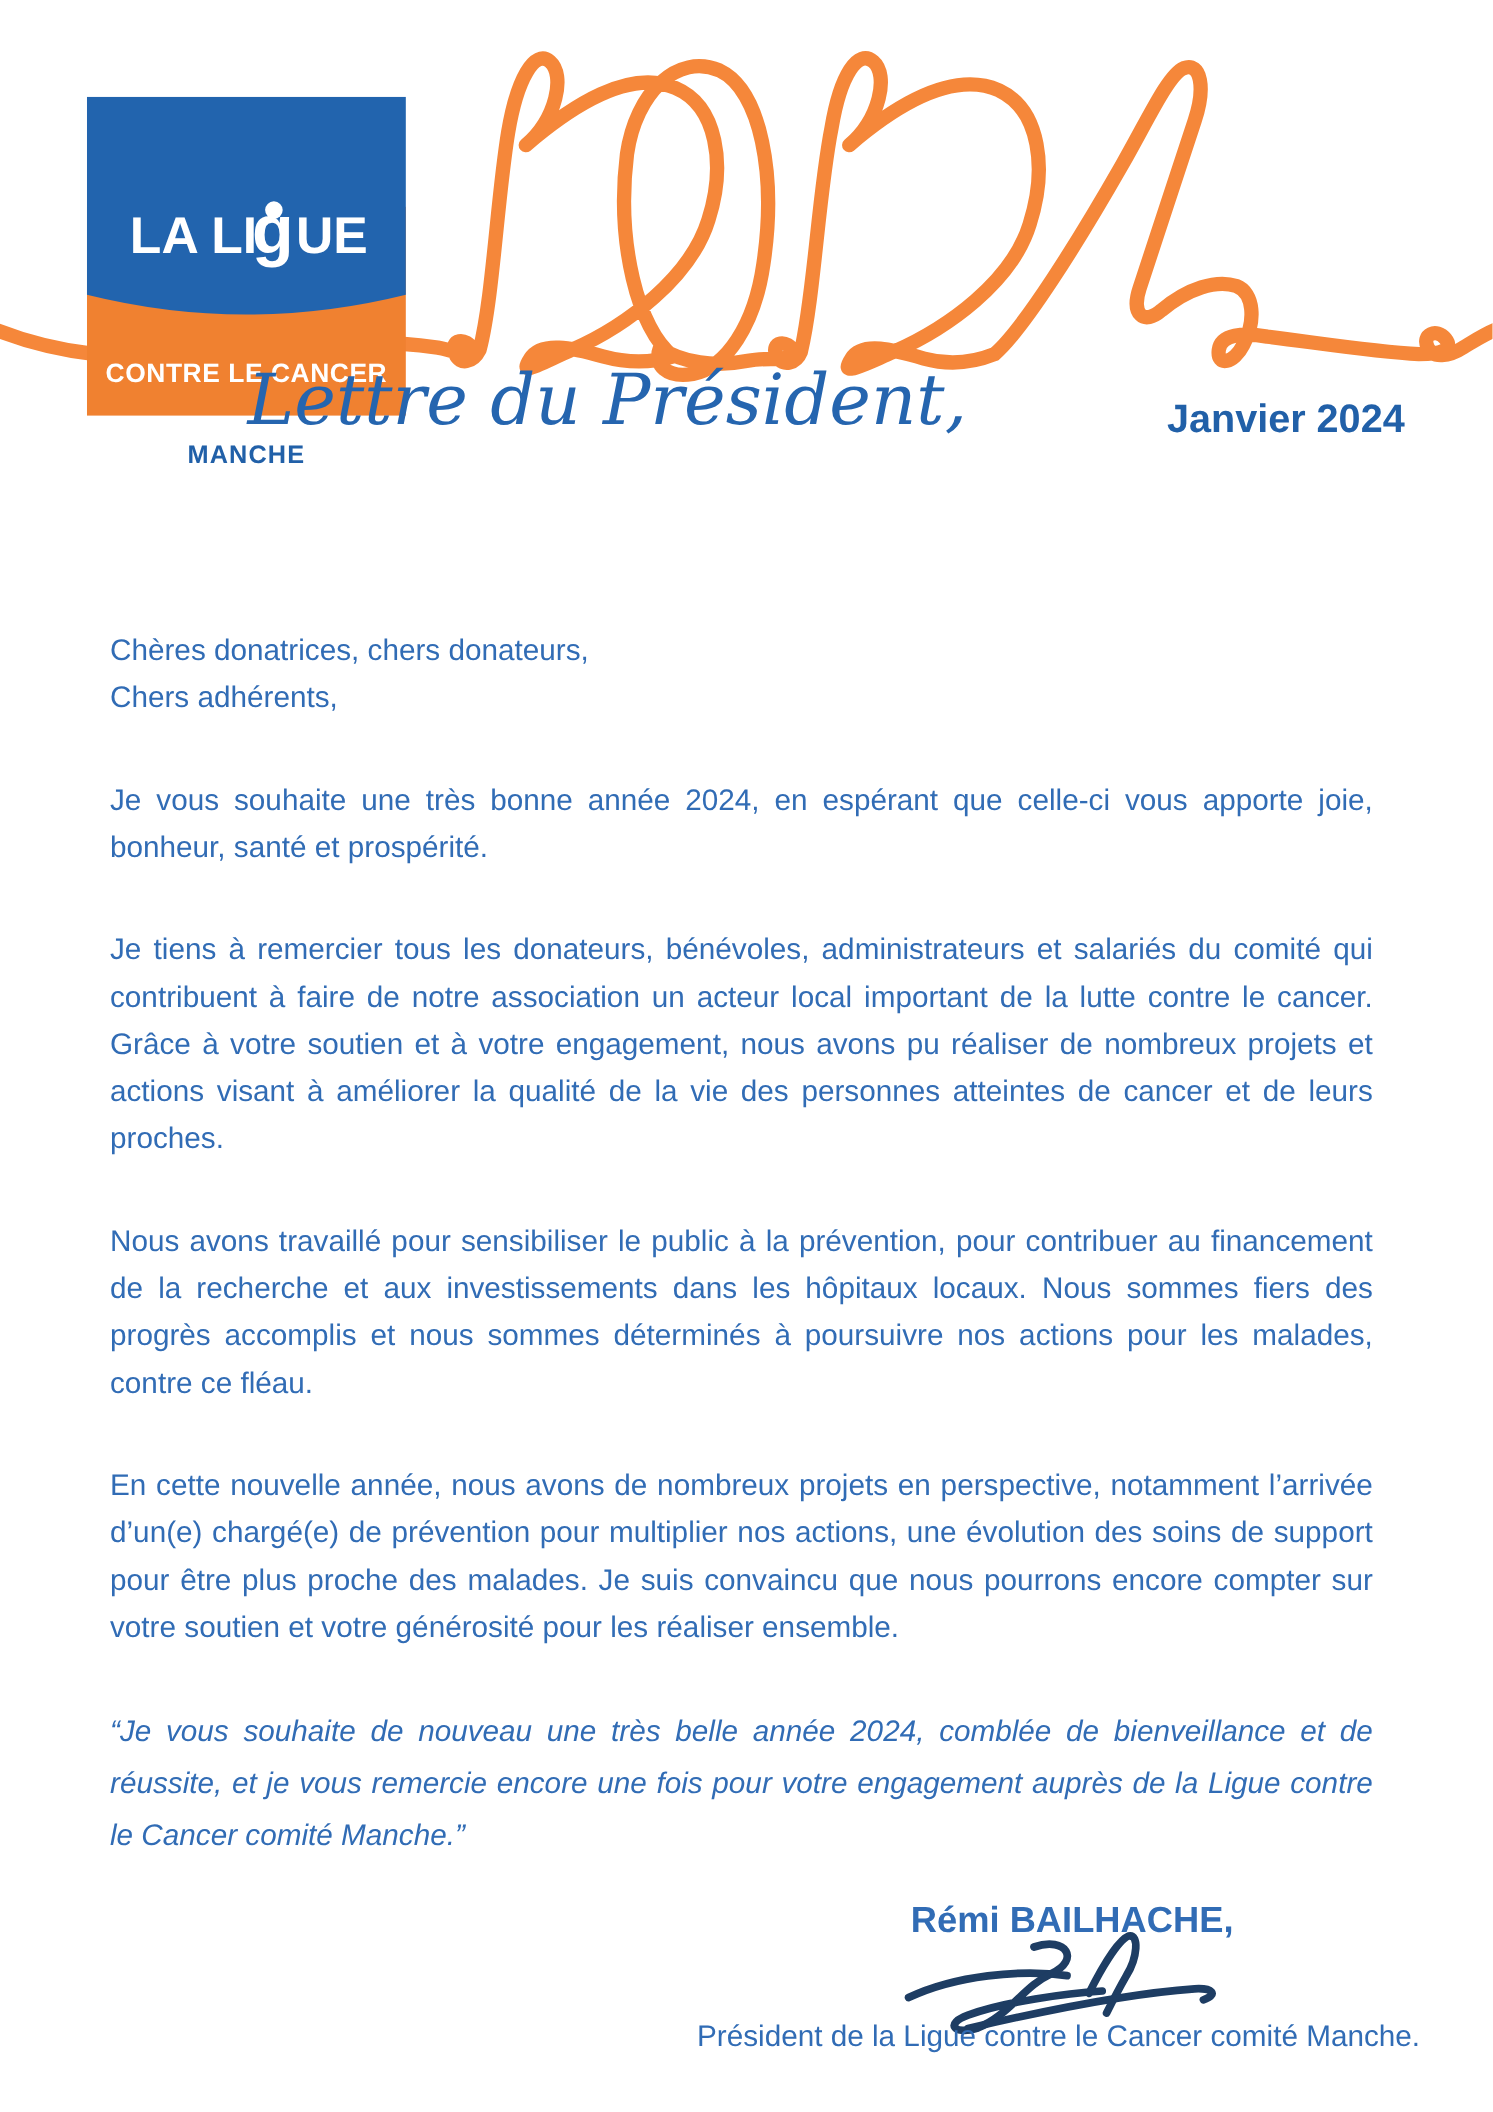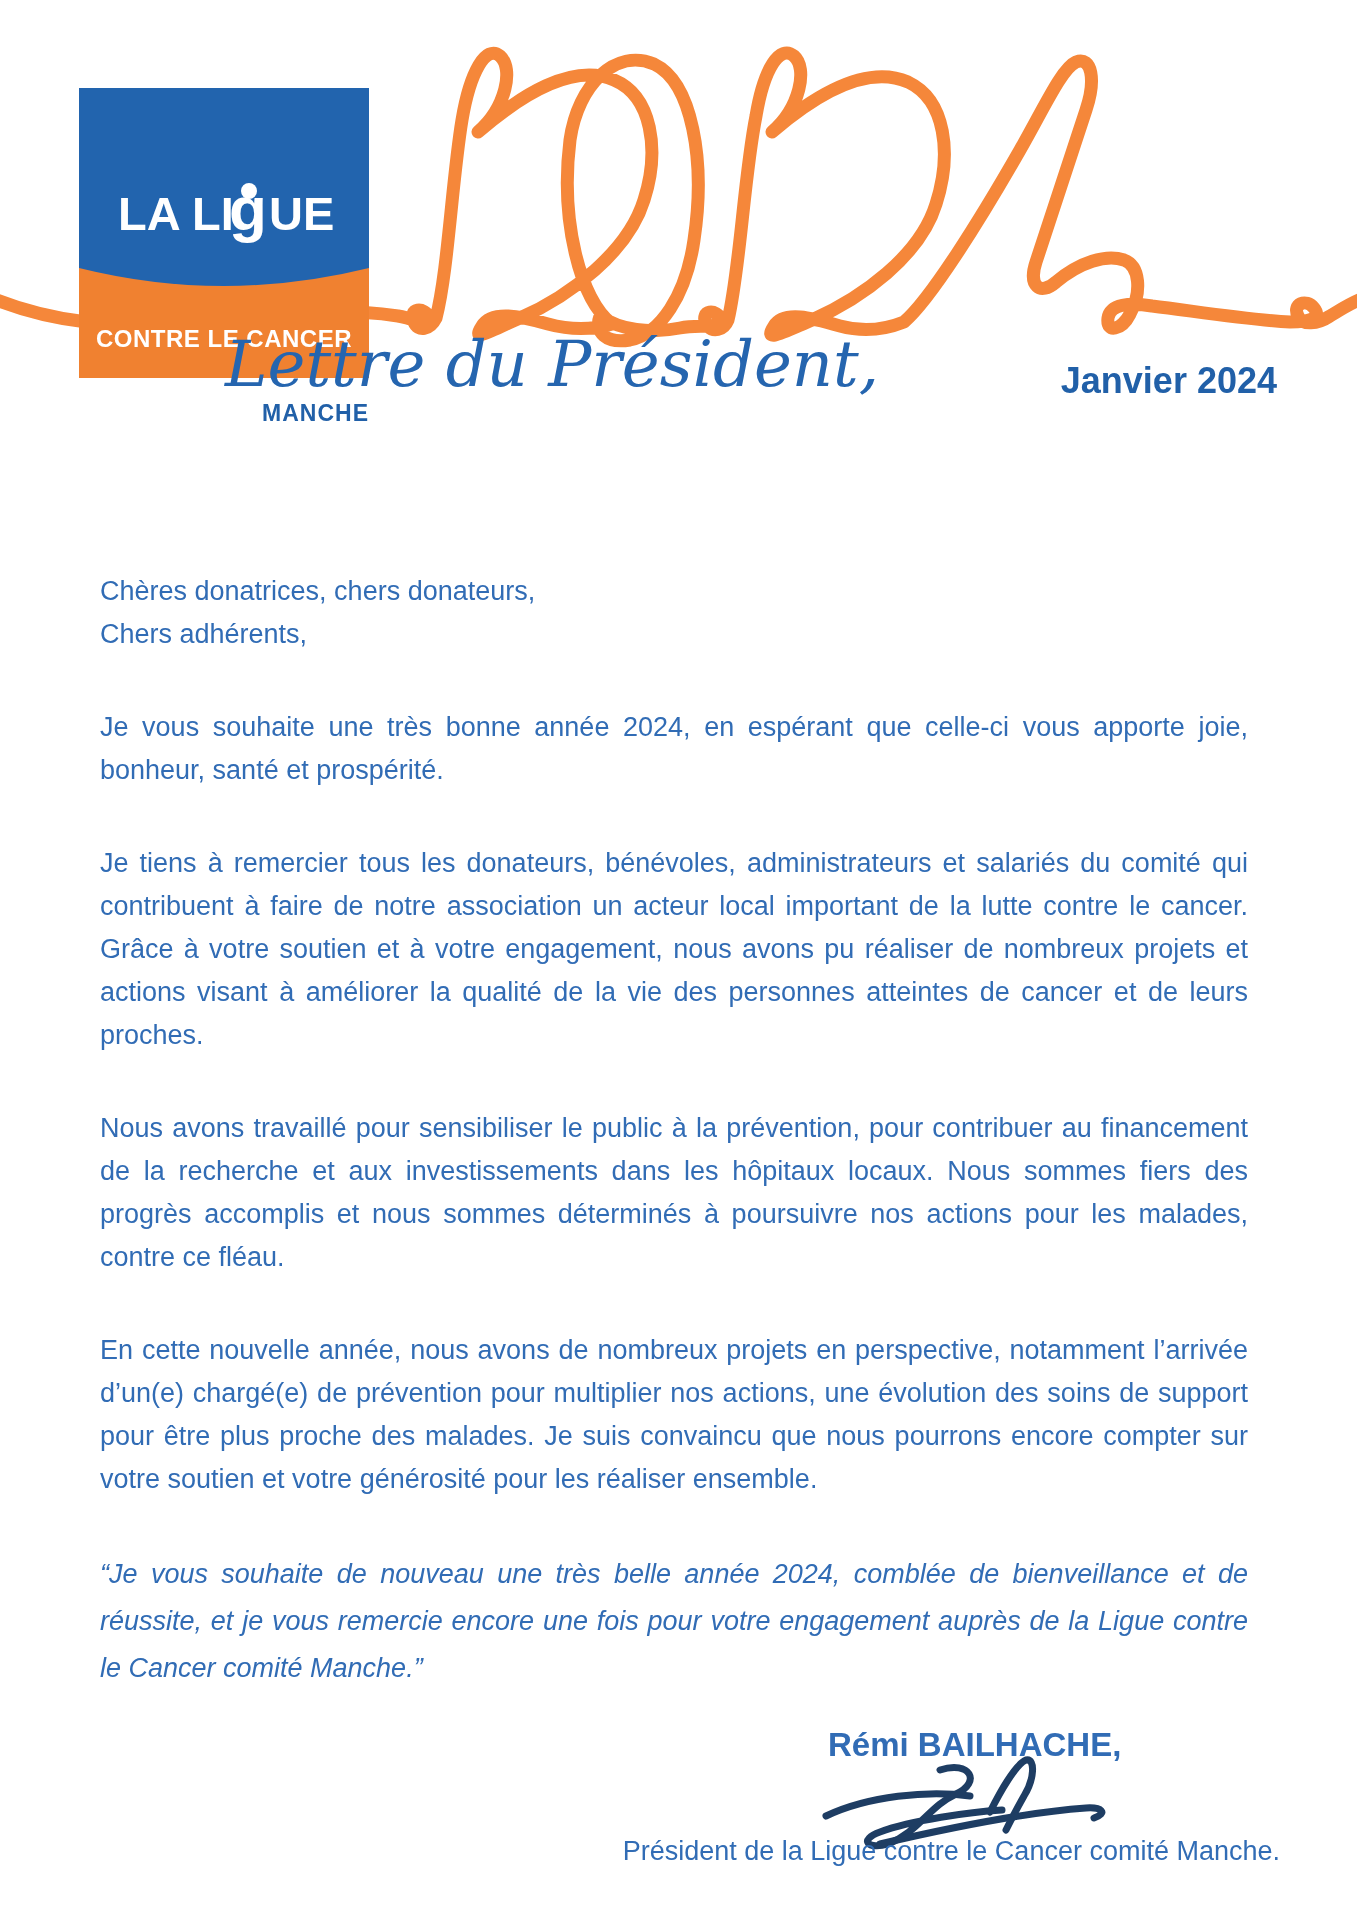--- a/index.html
+++ b/index.html
@@ -17,21 +17,21 @@
   .year-squiggle path{
     fill:none;stroke:var(--orange);stroke-width:13;
     stroke-linecap:round;stroke-linejoin:round;
   }
   .logo{
     position:absolute;left:79px;top:88px;width:290px;height:290px;z-index:2;
   }
   .logo text{font-family:"Liberation Sans",sans-serif;font-weight:bold;fill:#ffffff;}
   .manche{
     position:absolute;left:79px;top:400px;width:290px;z-index:2;
-    text-align:right;font-weight:bold;font-size:23px;letter-spacing:1px;
+    text-align:center;font-weight:bold;font-size:23px;letter-spacing:1px;
     color:var(--accent_blue);
   }
   .date-line{
     position:absolute;right:80px;top:360px;z-index:2;
     font-weight:bold;font-size:36px;color:var(--accent_blue);
   }
   .letter-title{
     position:absolute;left:225px;top:326px;z-index:3;margin:0;
     font-family:"DejaVu Serif",serif;font-style:italic;font-weight:normal;
     font-size:64px;line-height:1.2;color:var(--title_blue);
@@ -54,21 +54,21 @@
     color:var(--text_blue);font-size:33px;white-space:nowrap;font-weight:bold;
   }
   .signature-svg{
     position:absolute;left:818px;top:1750px;width:320px;height:118px;z-index:2;
   }
   .signature-svg path{
     fill:none;stroke:var(--signature_navy);stroke-width:7;
     stroke-linecap:round;stroke-linejoin:round;
   }
   .signer-role{
-    position:absolute;right:77px;top:1836px;z-index:2;
+    position:absolute;right:66px;top:1836px;z-index:2;
     color:var(--text_blue);font-size:27px;white-space:nowrap;
   }
 </style>
 </head>
 <body>
 
 <div class="page">
 
   <svg class="year-squiggle" viewBox="0 0 1357 420" role="img" aria-label="2024">
     <path d="

